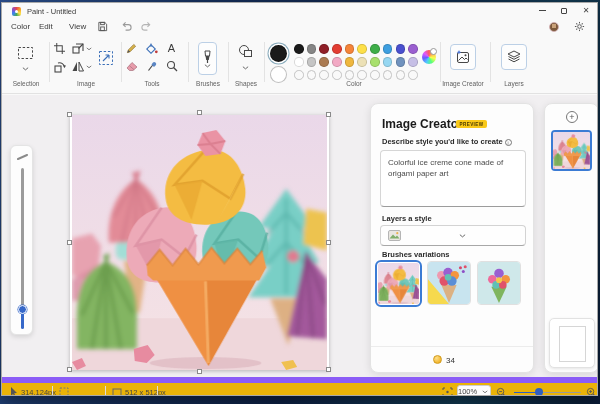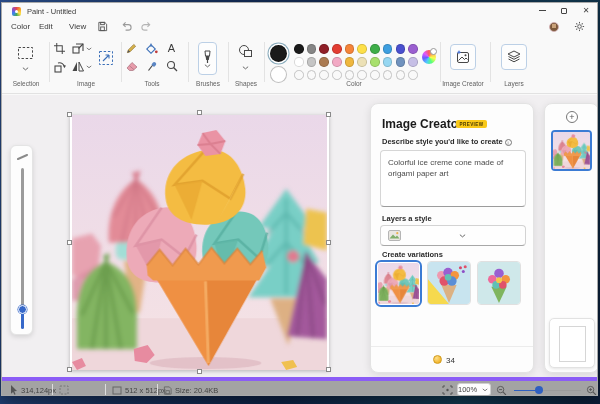--- a/index.html
+++ b/index.html
@@ -89,21 +89,21 @@
                   border:1px solid #e3e3e3; border-radius:8px; box-shadow:0 2px 8px rgba(0,0,0,.10); }
   .add-layer { position:absolute; left:21px; top:7px; width:12px; height:12px; border:1px solid #777; border-radius:50%;
                color:#555; font-size:9px; line-height:10px; text-align:center; background:#fff; }
   .layer-thumb { position:absolute; left:6px; top:26px; width:41px; height:41px; border:2px solid #3b7bd4; border-radius:4px; overflow:hidden; background:#fff; }
   .layer-thumb svg { display:block; width:100%; height:100%; }
   .bg-layer-card { position:absolute; left:4px; top:214px; width:46px; height:50px; background:#fff; border:1px solid #e2e2e2;
                    border-radius:5px; box-shadow:0 1px 3px rgba(0,0,0,.10); }
   .bg-layer-card .sq { position:absolute; left:9px; top:7px; width:27px; height:36px; background:#fff; border:1px solid #d6d6d6; }
 
   
-  .statusbar { position:absolute; left:0; bottom:0; right:0; height:18px; background:#a3a3a3; border-top:4px solid #8b5cf6; }
+  .statusbar { position:absolute; left:0; bottom:0; right:0; height:18px; background:#eab308; border-top:6px solid #8b5cf6; }
   .sb-item { position:absolute; top:0; height:18px; display:flex; align-items:center; gap:3px; font-size:7.5px; color:#454545; }
   .sb-sep { position:absolute; top:3px; width:1px; height:11px; background:#dddddd; }
   .zoom-box { position:absolute; left:455px; top:2px; width:34px; height:13px; border:1px solid #cfcfcf; border-radius:3px;
               background:#fdfdfd; display:flex; align-items:center; justify-content:center; gap:3px; font-size:7.5px; color:#444; }
   .zslider-track { position:absolute; left:512px; top:8.5px; width:67px; height:1.5px; background:#9a9a9a; border-radius:1px; }
   .zslider-fill { position:absolute; left:512px; top:8.5px; width:25px; height:1.5px; background:var(--accent,#2f5fc0); }
   .zslider-thumb { position:absolute; left:533px; top:5px; width:8px; height:8px; border-radius:50%; background:var(--accent,#2f5fc0); }
   svg.ic { display:block; }
 </style>
 </head>
@@ -432,21 +432,21 @@
         <div class="ic-dropdown">
           <svg width="13" height="11" viewBox="0 0 13 11">
             <rect x=".5" y=".5" width="12" height="10" rx="1.5" fill="#e9e6e1" stroke="#b5b5b5"></rect>
             <path d="M1.5 8.5 L5 4.5 L7.5 7 L9 5.5 L11.5 8.5 Z" fill="#7fae6a"></path>
             <circle cx="9.3" cy="3.2" r="1.1" fill="#e8b14d"></circle>
           </svg>
           <svg class="chev" width="7" height="4" viewBox="0 0 8 4">
               <path d="M1 .5 L4 3 L7 .5" stroke="#555" fill="none"></path>
             </svg>
         </div>
-        <div class="ic-label" style="left:11px;top:146px">Create variations</div>
+        <div class="ic-label" style="left:11px;top:146px">Brushes variations</div>
         <div class="variation sel" style="left:4px">
           <svg viewBox="0 0 512 512">
               <use href="#scene"></use>
             </svg>
         </div>
         <div class="variation" style="left:56px">
           <svg viewBox="0 0 44 44">
               <use href="#var2"></use>
             </svg>
         </div>
@@ -485,27 +485,20 @@
         <rect x="1" y="1" width="8" height="8" fill="none" stroke="#777" stroke-width="1" stroke-dasharray="2 1.5"></rect>
       </svg>
       <div class="sb-sep" style="left:103px"></div>
       <div class="sb-item" style="left:110px">
         <svg width="10" height="9" viewBox="0 0 10 9">
           <rect x="1" y="1" width="8" height="7" fill="none" stroke="#666" stroke-width="1"></rect>
         </svg>
         <span>512 x 512px</span>
       </div>
       <div class="sb-sep" style="left:155px"></div>
-      <div class="sb-item" style="left:161px">
-        <svg width="9" height="9" viewBox="0 0 10 10">
-          <path d="M1.5 1 H7 L9 3 V9 H1.5 Z" fill="none" stroke="#666" stroke-width="1"></path>
-          <rect x="3.2" y="5.2" width="3.8" height="3.5" fill="none" stroke="#666" stroke-width="1"></rect>
-        </svg>
-        <span>Size: 20.4KB</span>
-      </div>
       <svg style="position:absolute;left:440px;top:4px" width="11" height="10" viewBox="0 0 11 10">
         <path d="M1 3 V1 H3 M8 1 H10 V3 M10 7 V9 H8 M3 9 H1 V7" fill="none" stroke="#555" stroke-width="1"></path>
         <circle cx="5.5" cy="5" r="1.2" fill="#555"></circle>
       </svg>
       <div class="zoom-box">
         <span>100%</span>
         <svg class="chev" width="6" height="4" viewBox="0 0 8 4">
             <path d="M1 .5 L4 3 L7 .5" stroke="#555" fill="none"></path>
           </svg>
       </div>

